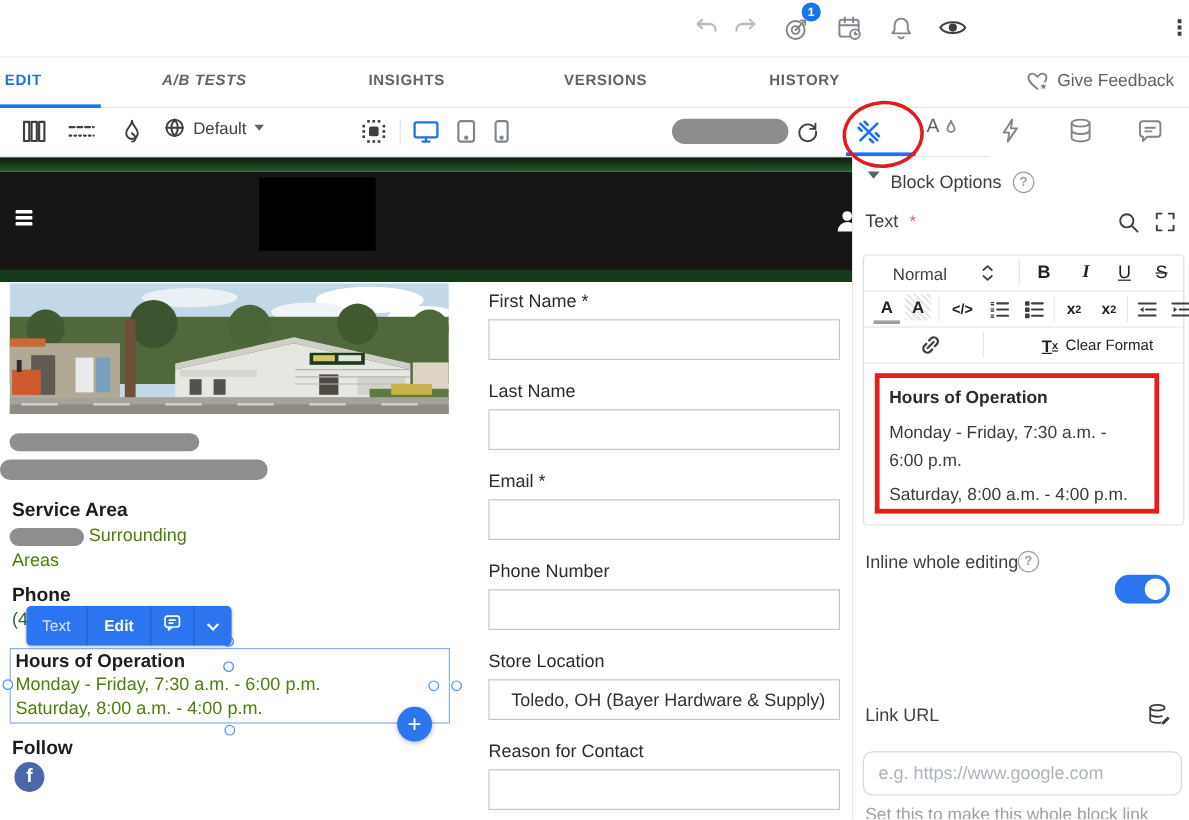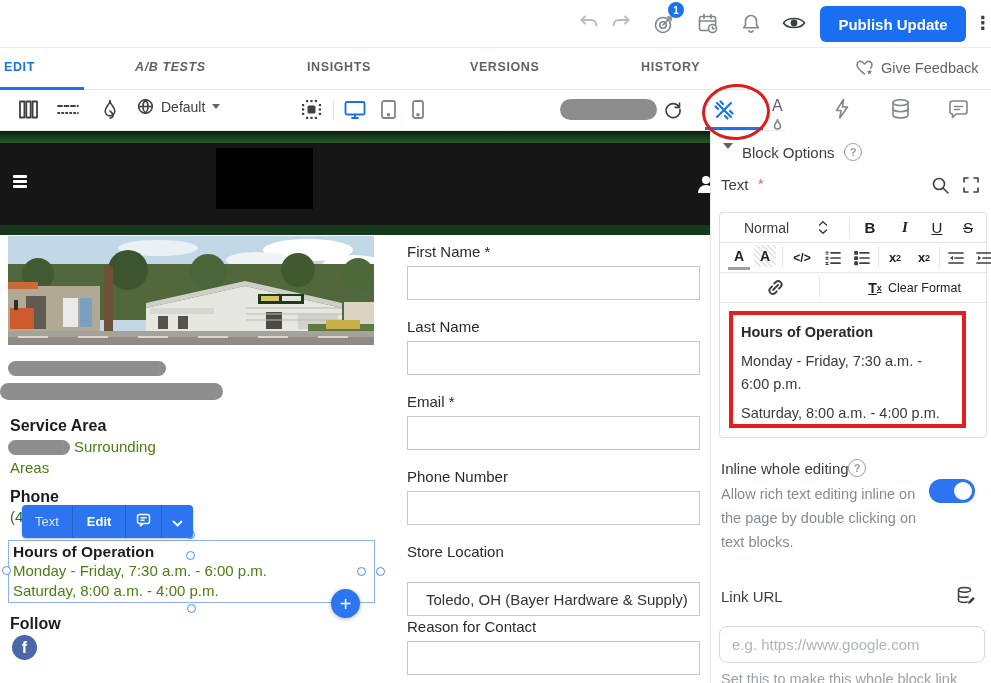--- a/index.html
+++ b/index.html
@@ -16,21 +16,21 @@
   .publish{left:820px;top:6px;width:146px;height:36px;background:#1a6ef2;color:#fff;border:none;
            border-radius:6px;font-size:15px;font-weight:600;font-family:inherit;cursor:pointer;}
   .moredots{left:974px;top:11px;font-size:18px;font-weight:700;color:#3c4043;line-height:24px;}
   
   .tabbar{left:0;top:47px;width:991px;height:42px;border-bottom:1px solid #e4e6e8;background:#fff;z-index:9;}
   .tab{position:absolute;top:13px;font-size:12.5px;font-weight:600;letter-spacing:.6px;color:#5f6368;cursor:pointer;}
   .tab.active{color:#1a73e8;}
   .tab-underline{position:absolute;left:0;bottom:-1px;width:84px;height:3px;background:#1a73e8;}
   .feedback{position:absolute;top:12px;left:855px;display:flex;gap:7px;align-items:center;color:#5f6368;font-size:14.5px;cursor:pointer;}
   
-  .toolbar{left:0;top:89px;width:785px;height:41px;border-bottom:1px solid #e8eaed;background:#fff;z-index:8;}
+  .toolbar{left:0;top:89px;width:785px;height:41px;border-bottom:1px solid #e8eaed;background:#fff;z-index:8;padding-left:40px;}
   .vdiv{position:absolute;width:1px;height:20px;background:#dfe1e5;}
   .langsel{position:absolute;left:137px;top:9px;display:flex;align-items:center;gap:7px;color:#3c4043;font-size:14px;cursor:pointer;}
   .caret{width:0;height:0;border-left:4px solid transparent;border-right:4px solid transparent;border-top:5px solid #5f6368;}
   .blurpill{left:560px;top:10px;width:97px;height:21px;border-radius:11px;background:#8d8d8d;}
   .panel-ind{left:705px;top:127px;width:58px;height:3px;background:#1a73e8;z-index:12;}
   .annot{left:702px;top:84px;width:62px;height:50px;border:3.5px solid #df1d1d;border-radius:50%;z-index:50;transform:rotate(-4deg);pointer-events:none;}
   
   .canvas{left:0;top:130px;width:710px;height:553px;background:#fff;overflow:hidden;}
   .grad{left:0;top:0;width:710px;height:13px;background:linear-gradient(180deg,#09170a,#275a2b);}
   .siteheader{left:0;top:13px;width:710px;height:82px;background:#161616;}
@@ -119,21 +119,20 @@
           <path d="M11 3.5 a5.5 5.5 0 0 1 5.5 5.5 v4 l1.8 2.8 H3.7 L5.5 13 v-4 A5.5 5.5 0 0 1 11 3.5 Z"></path>
           <path d="M9 18.8 a2.2 2.2 0 0 0 4 0"></path>
         </svg>
     </span>
     <span class="abs" style="left:781px;top:13px;">
       <svg class="ic dark" width="26" height="20" viewBox="0 0 26 20">
           <path d="M2.5 10 C6.5 4 19.5 4 23.5 10 C19.5 16 6.5 16 2.5 10 Z"></path>
           <circle cx="13" cy="10" r="3.4" fill="#3c4043" stroke="none"></circle>
         </svg>
     </span>
-    <button class="abs publish">Publish Update</button>
     <span class="abs moredots">⋮</span>
   </header>
 
   <nav class="abs tabbar">
     <span class="tab active" style="left:4px;">EDIT</span>
     <span class="tab-underline"></span>
     <span class="tab" style="left:135px;font-style:italic;">A/B TESTS</span>
     <span class="tab" style="left:307px;">INSIGHTS</span>
     <span class="tab" style="left:470px;">VERSIONS</span>
     <span class="tab" style="left:641px;">HISTORY</span>
@@ -360,21 +359,21 @@
 
     <span class="flabel" style="top:113px;">First Name *</span>
     <input class="finput" style="top: 136px;" value="">
     <span class="flabel" style="top:188px;">Last Name</span>
     <input class="finput" style="top: 211px;" value="">
     <span class="flabel" style="top:263px;">Email *</span>
     <input class="finput" style="top: 286px;" value="">
     <span class="flabel" style="top:338px;">Phone Number</span>
     <input class="finput" style="top: 361px;" value="">
     <span class="flabel" style="top:413px;">Store Location</span>
-    <input class="finput" style="top: 436px; margin-top: 16px;" value="Toledo, OH (Bayer Hardware &amp; Supply)">
+    <input class="finput" style="top: 436px;" value="Toledo, OH (Bayer Hardware &amp; Supply)">
     <span class="flabel" style="top:488px;">Reason for Contact</span>
     <input class="finput" style="top: 511px;" value="">
   </div>
 
   <aside class="abs panel">
     <span class="abs" style="left:12px;top:19px;"><span class="chev"></span></span>
     <span class="abs p-title" style="left:31px;top:14px;">Block Options</span>
     <span class="abs helpc" style="left:133px;top:13px;">?</span>
 
     <span class="abs p-title" style="left:10px;top:46px;">Text</span>
@@ -466,21 +465,20 @@
         <div class="redbox">
           <div style="font-weight:700;color:#2a2a2a;">Hours of Operation</div>
           <div style="margin-top:6px;">Monday - Friday, 7:30 a.m. - 6:00 p.m.</div>
           <div style="margin-top:6px;">Saturday, 8:00 a.m. - 4:00 p.m.</div>
         </div>
       </div>
     </div>
 
     <span class="abs p-title" style="left:10px;top:330px;">Inline whole editing</span>
     <span class="abs helpc" style="left:137px;top:329px;">?</span>
-    <span class="abs pdesc">Allow rich text editing inline on the page by double clicking on text blocks.</span>
     <span class="toggle"></span>
 
     <span class="abs p-title" style="left:10px;top:458px;">Link URL</span>
     <span class="abs" style="left:244px;top:455px;">
       <svg class="ic dark" width="22" height="22" viewBox="0 0 22 22" style="stroke-width:1.5;">
           <ellipse cx="9.5" cy="4.8" rx="6" ry="2.4"></ellipse>
           <path d="M3.5 4.8 V15 c0 1.3 2.7 2.4 6 2.4 1 0 1.9-.1 2.7-.3 M3.5 9.9 c0 1.3 2.7 2.4 6 2.4 1.4 0 2.7-.2 3.7-.5"></path>
           <path d="M13.5 16.5 l4.5-4.5 1.8 1.8-4.5 4.5-2.3.5z" fill="#3c4043" stroke="none"></path>
         </svg>
     </span>

